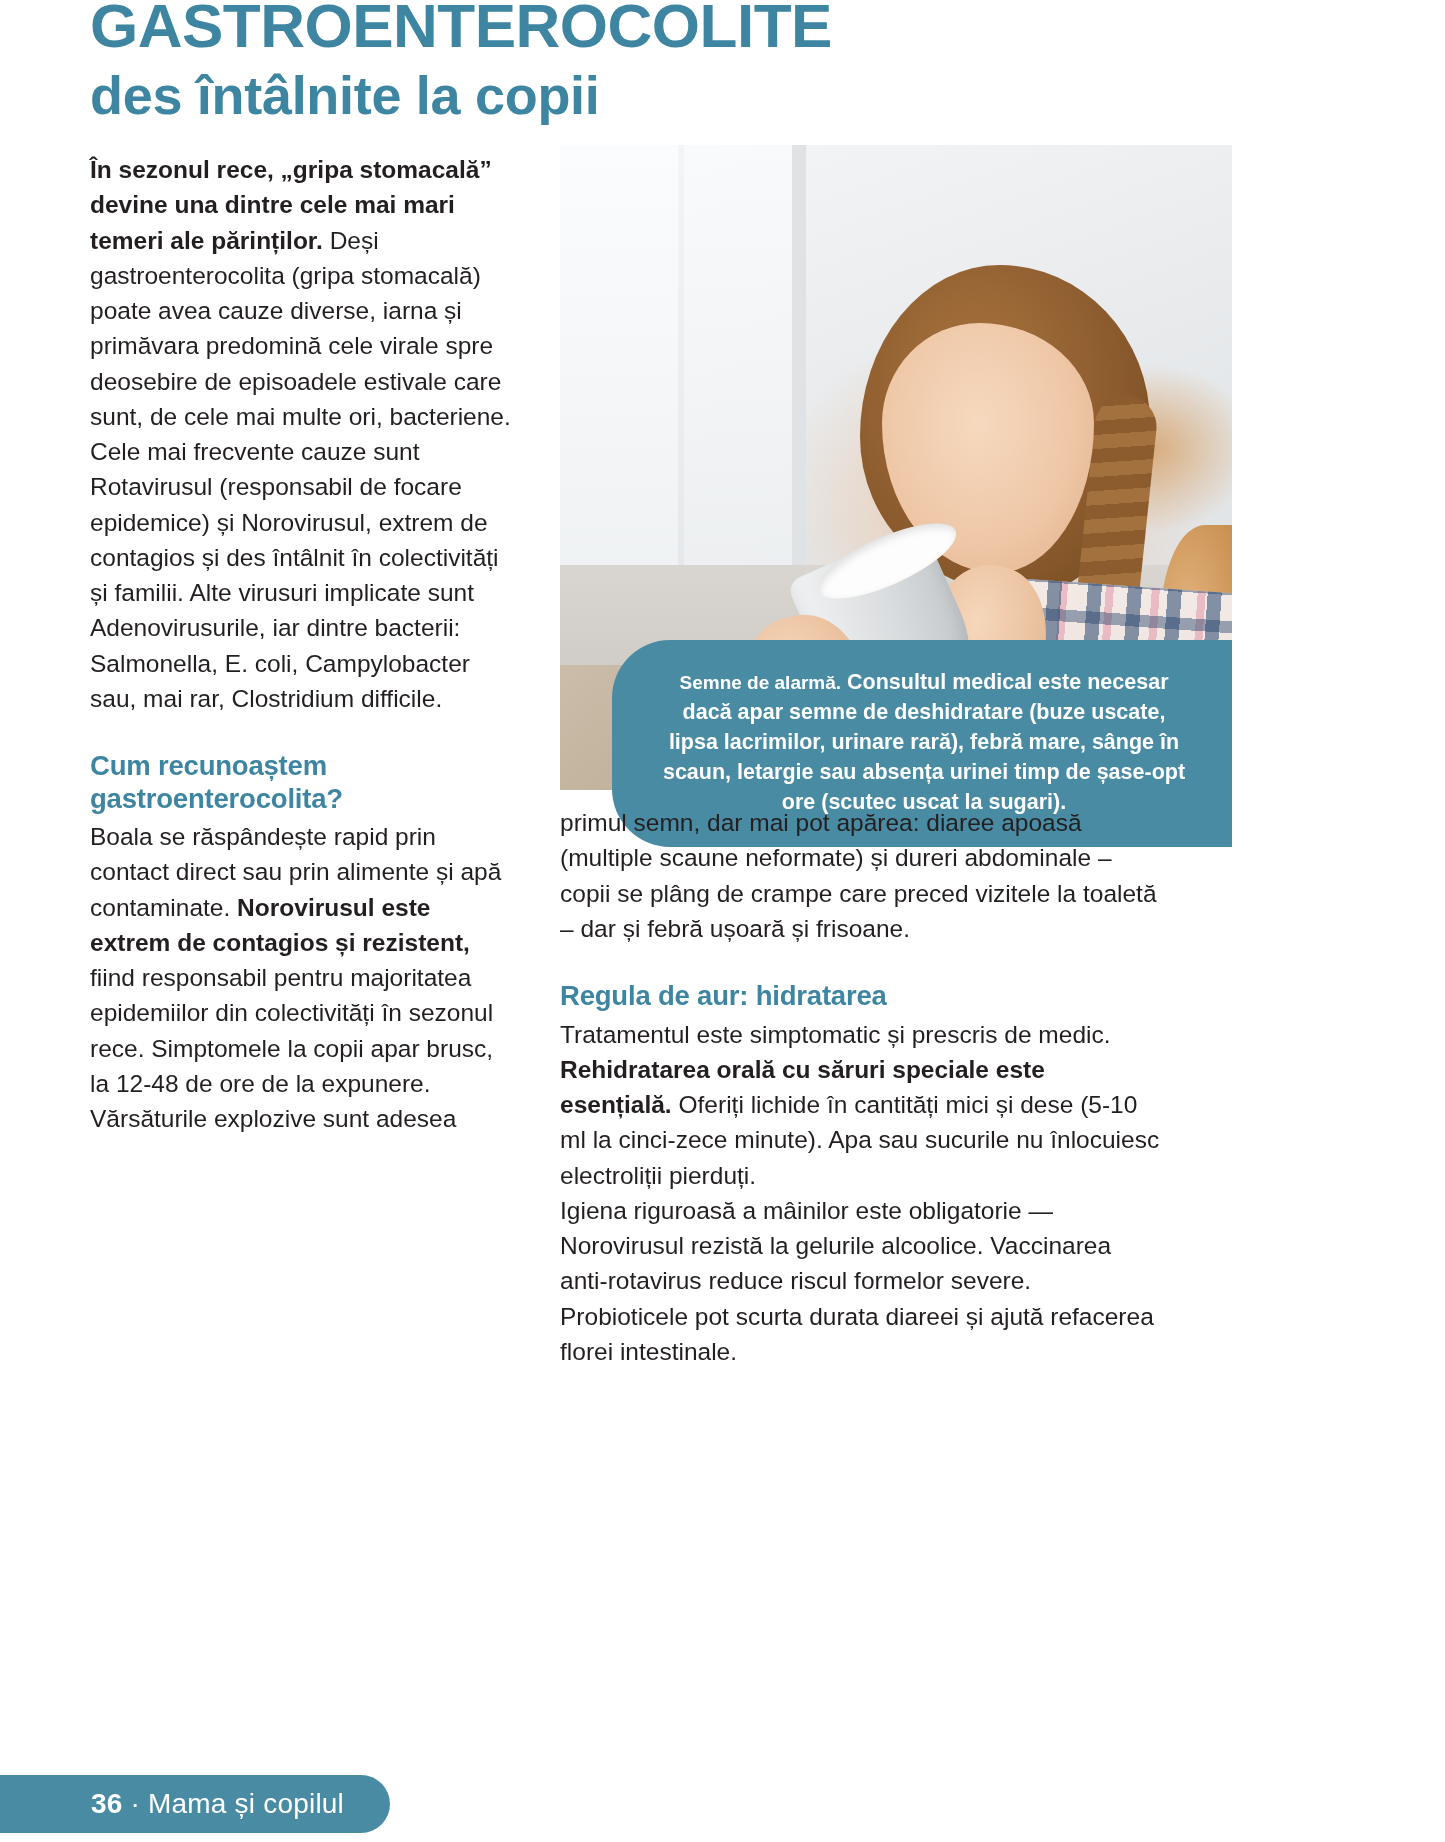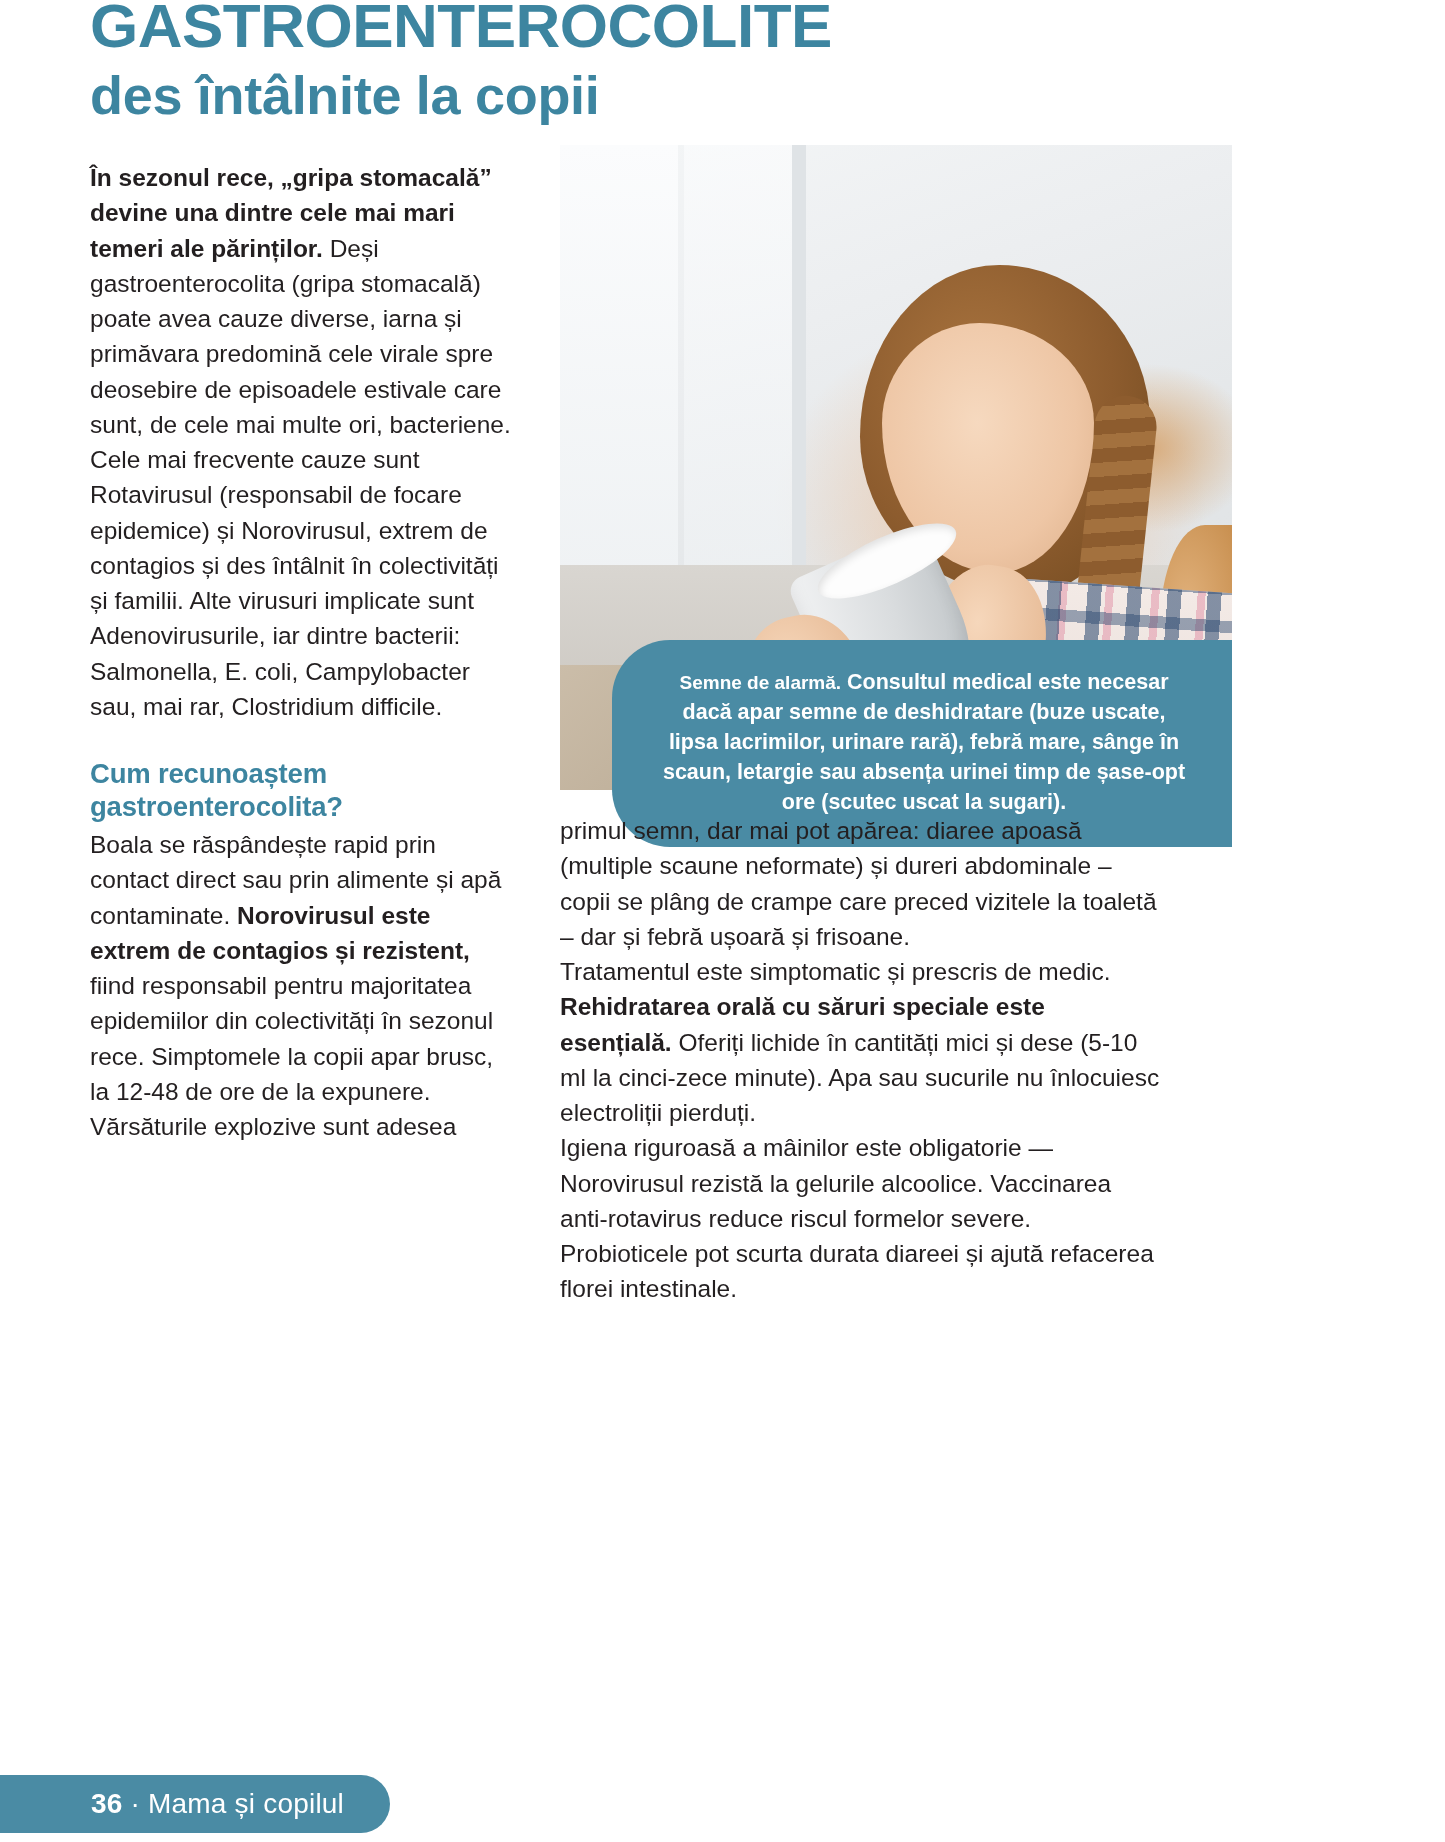--- a/index.html
+++ b/index.html
@@ -41,21 +41,20 @@
     margin-top: 11px;
     letter-spacing: -0.3px;
   }
 
   
   .col {
     position: absolute;
     font-size: 24.5px;
     line-height: 1.44;
     color: #231f20;
-    margin-top: 8px;
   }
   #col-left {
     left: 90px;
     top: 152px;
     width: 424px;
   }
   #col-right-lower {
     left: 560px;
     top: 805px;
     width: 600px;
@@ -261,20 +260,21 @@
 
   <p class="para">Cele mai frecvente cauze sunt Rotavirusul (responsabil de focare epidemice) și Norovirusul, extrem de contagios și des întâlnit în colectivități și familii. Alte virusuri implicate sunt Adenovirusurile, iar dintre bacterii: Salmonella, E. coli, Campylobacter sau, mai rar, Clostridium difficile.</p>
 
   <h2 class="sec-head">Cum recunoaștem gastroenterocolita?</h2>
   <p class="para"><span>Boala se răspândește rapid prin contact direct sau prin alimente și apă contaminate. </span><strong>Norovirusul este extrem de contagios și rezistent,</strong><span> fiind responsabil pentru majoritatea epidemiilor din colectivități în sezonul rece. Simptomele la copii apar brusc, la 12-48 de ore de la expunere. Vărsăturile explozive sunt adesea</span></p>
 </div>
 
 <div class="col" id="col-right-lower">
   <p class="para">primul semn, dar mai pot apărea: diaree apoasă (multiple scaune neformate) și dureri abdominale – copii se plâng de crampe care preced vizitele la toaletă – dar și febră ușoară și frisoane.</p>
 
+  <h2 class="sec-head">Regula de aur: hidratarea</h2>
   <p class="para"><span>Tratamentul este simptomatic și prescris de medic. </span><strong>Rehidratarea orală cu săruri speciale este esențială.</strong><span> Oferiți lichide în cantități mici și dese (5-10 ml la cinci-zece minute). Apa sau sucurile nu înlocuiesc electroliții pierduți.</span></p>
 
   <p class="para">Igiena riguroasă a mâinilor este obligatorie — Norovirusul rezistă la gelurile alcoolice. Vaccinarea anti-rotavirus reduce riscul formelor severe. Probioticele pot scurta durata diareei și ajută refacerea florei intestinale.</p>
 </div>
 
 <div id="footer-pill">
   <span class="pg">36</span>
   <span class="dot">·</span>
   <span>Mama și copilul</span>
 </div>

